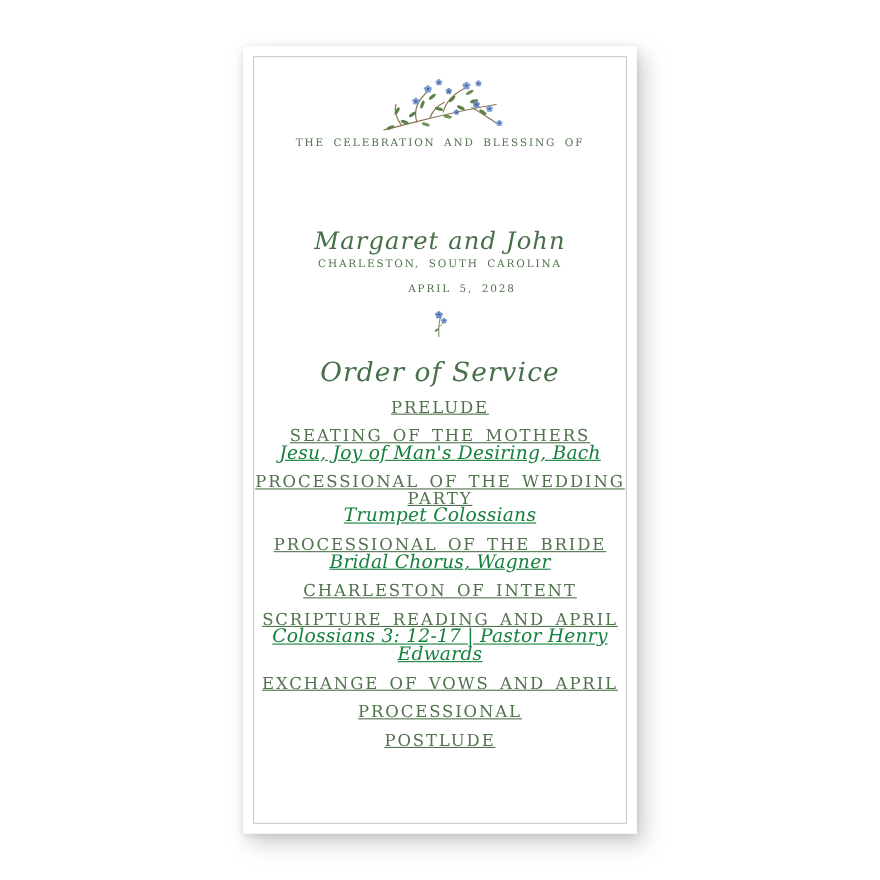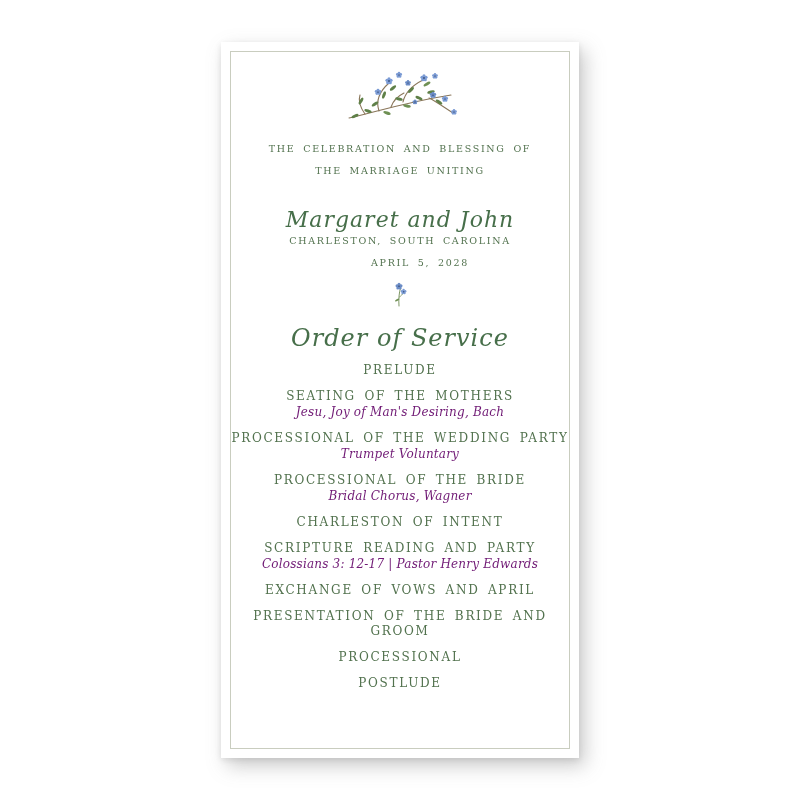--- a/index.html
+++ b/index.html
@@ -47,21 +47,21 @@
     height: 28px;
   }
   .caps {
     color: #52724e;
     font-size: 9.5px;
     line-height: 15px;
     letter-spacing: 1.7px;
     word-spacing: 3px;
     font-weight: 400;
   }
-  .hdr1 { top: 99px; }
+  .hdr1 { top: 81px; }
   .hdr2 { top: 121px; }
   .names {
     top: 156px;
     color: #476f4a;
     font-style: italic;
     font-size: 22px;
     line-height: 44px;
     letter-spacing: 1px;
     font-weight: 400;
   }
@@ -82,32 +82,34 @@
     top: 321px;
     display: flex;
     flex-direction: column;
     gap: 11px;
     align-items: center;
   }
   .program-item { text-align: center; }
   .program-item .caps-line {
     display: block;
     color: #52724e;
-    font-size: 12px;
+    font-size: 15px;
     line-height: 15px;
     letter-spacing: 1.7px;
     word-spacing: 3px;
+    text-decoration: underline;
   }
   .program-item .detail-line {
     display: block;
-    color: #701a75;
+    color: #15803d;
     font-style: italic;
-    font-size: 12px;
+    font-size: 17px;
     line-height: 16px;
     letter-spacing: 0.2px;
+    text-decoration: underline;
   }
   svg { display: inline-block; vertical-align: top; }
 </style>
 </head>
 <body>
 
 <div class="stage">
   <div class="card">
     <div class="inner-border"></div>
 
@@ -160,21 +162,20 @@
           <use href="#fl" transform="translate(67,15) scale(0.8)" fill="#6b8cc6"></use>
           <use href="#fl" transform="translate(92,27) scale(0.9)" fill="#6b8cc6"></use>
           <use href="#fl" transform="translate(104,31) scale(0.85)"></use>
           <use href="#fl" transform="translate(113,44) scale(0.8)"></use>
           <use href="#fl" transform="translate(74,34) scale(0.7)" fill="#6b8cc6"></use>
         </g>
       </svg>
     </div>
 
     <div class="abs-center caps hdr1">THE CELEBRATION AND BLESSING OF</div>
-    <div class="abs-center caps hdr2">THE MARRIAGE UNITING</div>
     <div class="abs-center names">Margaret and John</div>
     <div class="abs-center caps loc">CHARLESTON, SOUTH CAROLINA</div>
     <div class="abs-center caps date">APRIL 5, 2028</div>
 
     <div class="abs-center deco-sprig">
       <svg width="22" height="28" viewBox="0 0 22 28" aria-hidden="true">
         <path d="M10,27 C9.5,20 10,14 11.5,9" stroke="#6e8a52" stroke-width="0.9" fill="none" stroke-linecap="round"></path>
         <path d="M10.4,18 C12,17 13.5,15.5 14.5,13.5" stroke="#6e8a52" stroke-width="0.8" fill="none" stroke-linecap="round"></path>
         <ellipse cx="8.2" cy="21" rx="2.4" ry="1" transform="rotate(-30 8.2 21)" fill="#6f9054"></ellipse>
         <g fill="#6b8cc6">
@@ -201,38 +202,35 @@
     <div class="program">
       <div class="program-item">
         <span class="caps-line">PRELUDE</span>
       </div>
       <div class="program-item">
         <span class="caps-line">SEATING OF THE MOTHERS</span>
         <span class="detail-line">Jesu, Joy of Man's Desiring, Bach</span>
       </div>
       <div class="program-item">
         <span class="caps-line">PROCESSIONAL OF THE WEDDING PARTY</span>
-        <span class="detail-line">Trumpet Voluntary</span>
+        <span class="detail-line">Trumpet Colossians</span>
       </div>
       <div class="program-item">
         <span class="caps-line">PROCESSIONAL OF THE BRIDE</span>
         <span class="detail-line">Bridal Chorus, Wagner</span>
       </div>
       <div class="program-item">
         <span class="caps-line">CHARLESTON OF INTENT</span>
       </div>
       <div class="program-item">
-        <span class="caps-line">SCRIPTURE READING AND PARTY</span>
+        <span class="caps-line">SCRIPTURE READING AND APRIL</span>
         <span class="detail-line">Colossians 3: 12-17  |  Pastor Henry Edwards</span>
       </div>
       <div class="program-item">
         <span class="caps-line">EXCHANGE OF VOWS AND APRIL</span>
-      </div>
-      <div class="program-item">
-        <span class="caps-line">PRESENTATION OF THE BRIDE AND GROOM</span>
       </div>
       <div class="program-item">
         <span class="caps-line">PROCESSIONAL</span>
       </div>
       <div class="program-item">
         <span class="caps-line">POSTLUDE</span>
       </div>
     </div>
   </div>
 </div>

